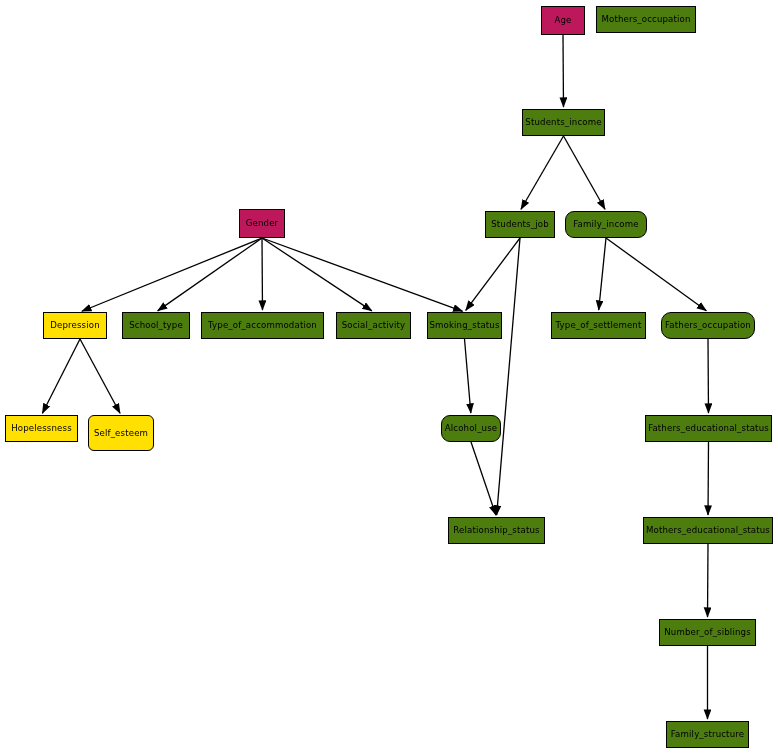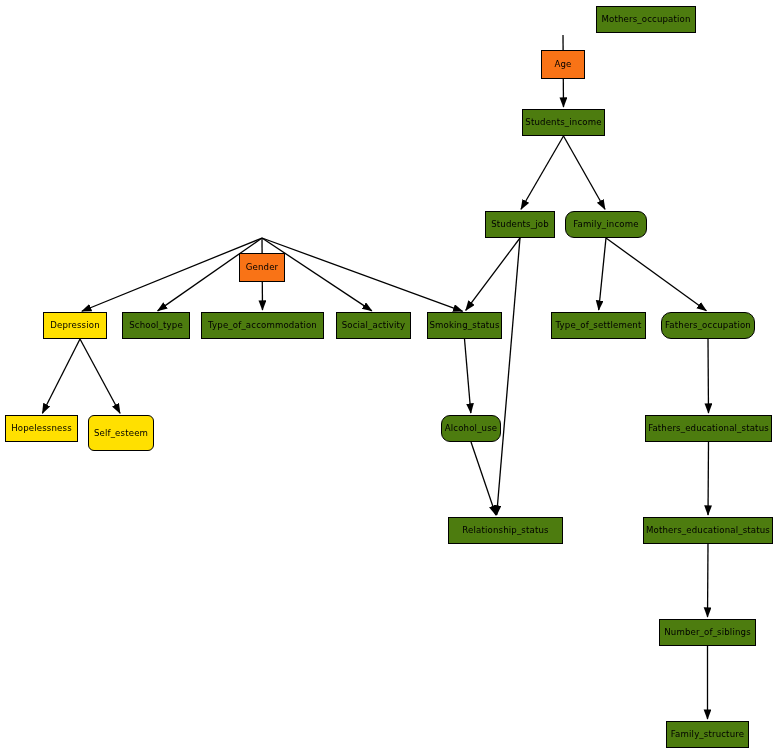--- a/index.html
+++ b/index.html
@@ -19,21 +19,21 @@
     display:flex;align-items:center;justify-content:center;
     font-size:8.6px;
     line-height:1;
     letter-spacing:0.15px;
     color:#000000;
     white-space:nowrap;
     z-index:5;
   }
   .node.green{background:#4d7c0f;}
   .node.yellow{background:#ffe000;}
-  .node.gray{background:#f97316;margin-top:44px;}
+  .node.gray{background:#be185d;}
   .node .lbl{display:block;transform:translateY(0px);}
 </style>
 </head>
 <body>
 
 <div id="canvas">
   <svg id="edges" viewBox="0 0 778 754" xmlns="http://www.w3.org/2000/svg">
     <defs>
       <marker id="arrow" markerWidth="9" markerHeight="9" refX="7.4" refY="3" orient="auto" markerUnits="strokeWidth">
         <path d="M0,0 L0,6 L8,3 z" fill="#000000"></path>
@@ -107,21 +107,21 @@
       </div>
       <div class="node yellow" style="left: 88px; top: 415px; width: 66px; height: 36px; border-radius: 6px;">
         <span class="lbl">Self_esteem</span>
       </div>
       <div class="node green" style="left: 441px; top: 415px; width: 60px; height: 27px; border-radius: 9px;">
         <span class="lbl">Alcohol_use</span>
       </div>
       <div class="node green" style="left: 645px; top: 415px; width: 127px; height: 27px;">
         <span class="lbl">Fathers_educational_status</span>
       </div>
-      <div class="node green" style="left: 448px; top: 517px; width: 115px; height: 27px;">
+      <div class="node green" style="left: 448px; top: 517px; width: 97px; height: 27px;">
         <span class="lbl">Relationship_status</span>
       </div>
       <div class="node green" style="left: 643px; top: 517px; width: 130px; height: 27px;">
         <span class="lbl">Mothers_educational_status</span>
       </div>
       <div class="node green" style="left: 659px; top: 619px; width: 97px; height: 27px;">
         <span class="lbl">Number_of_siblings</span>
       </div>
       <div class="node green" style="left: 666px; top: 721px; width: 83px; height: 27px;">
         <span class="lbl">Family_structure</span>

